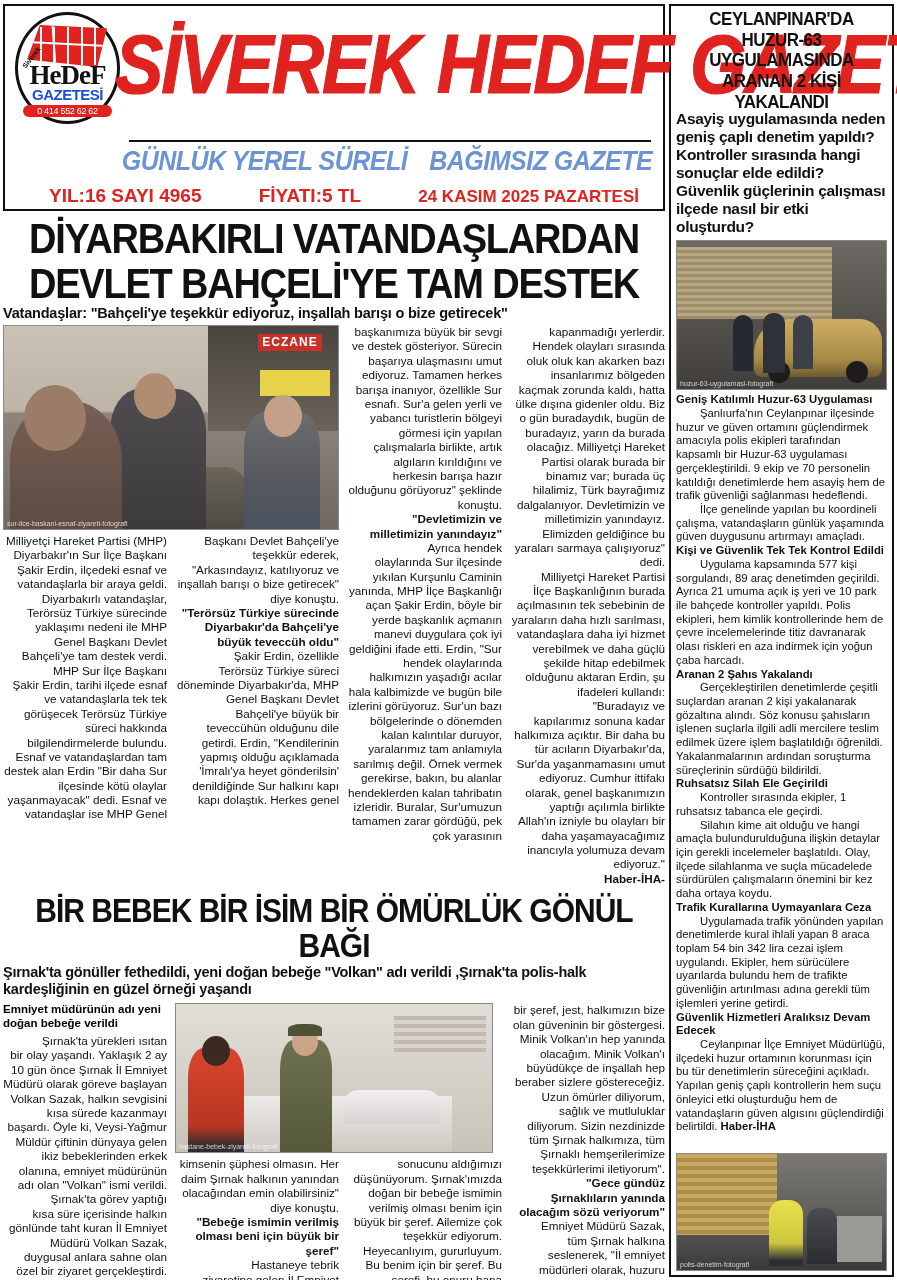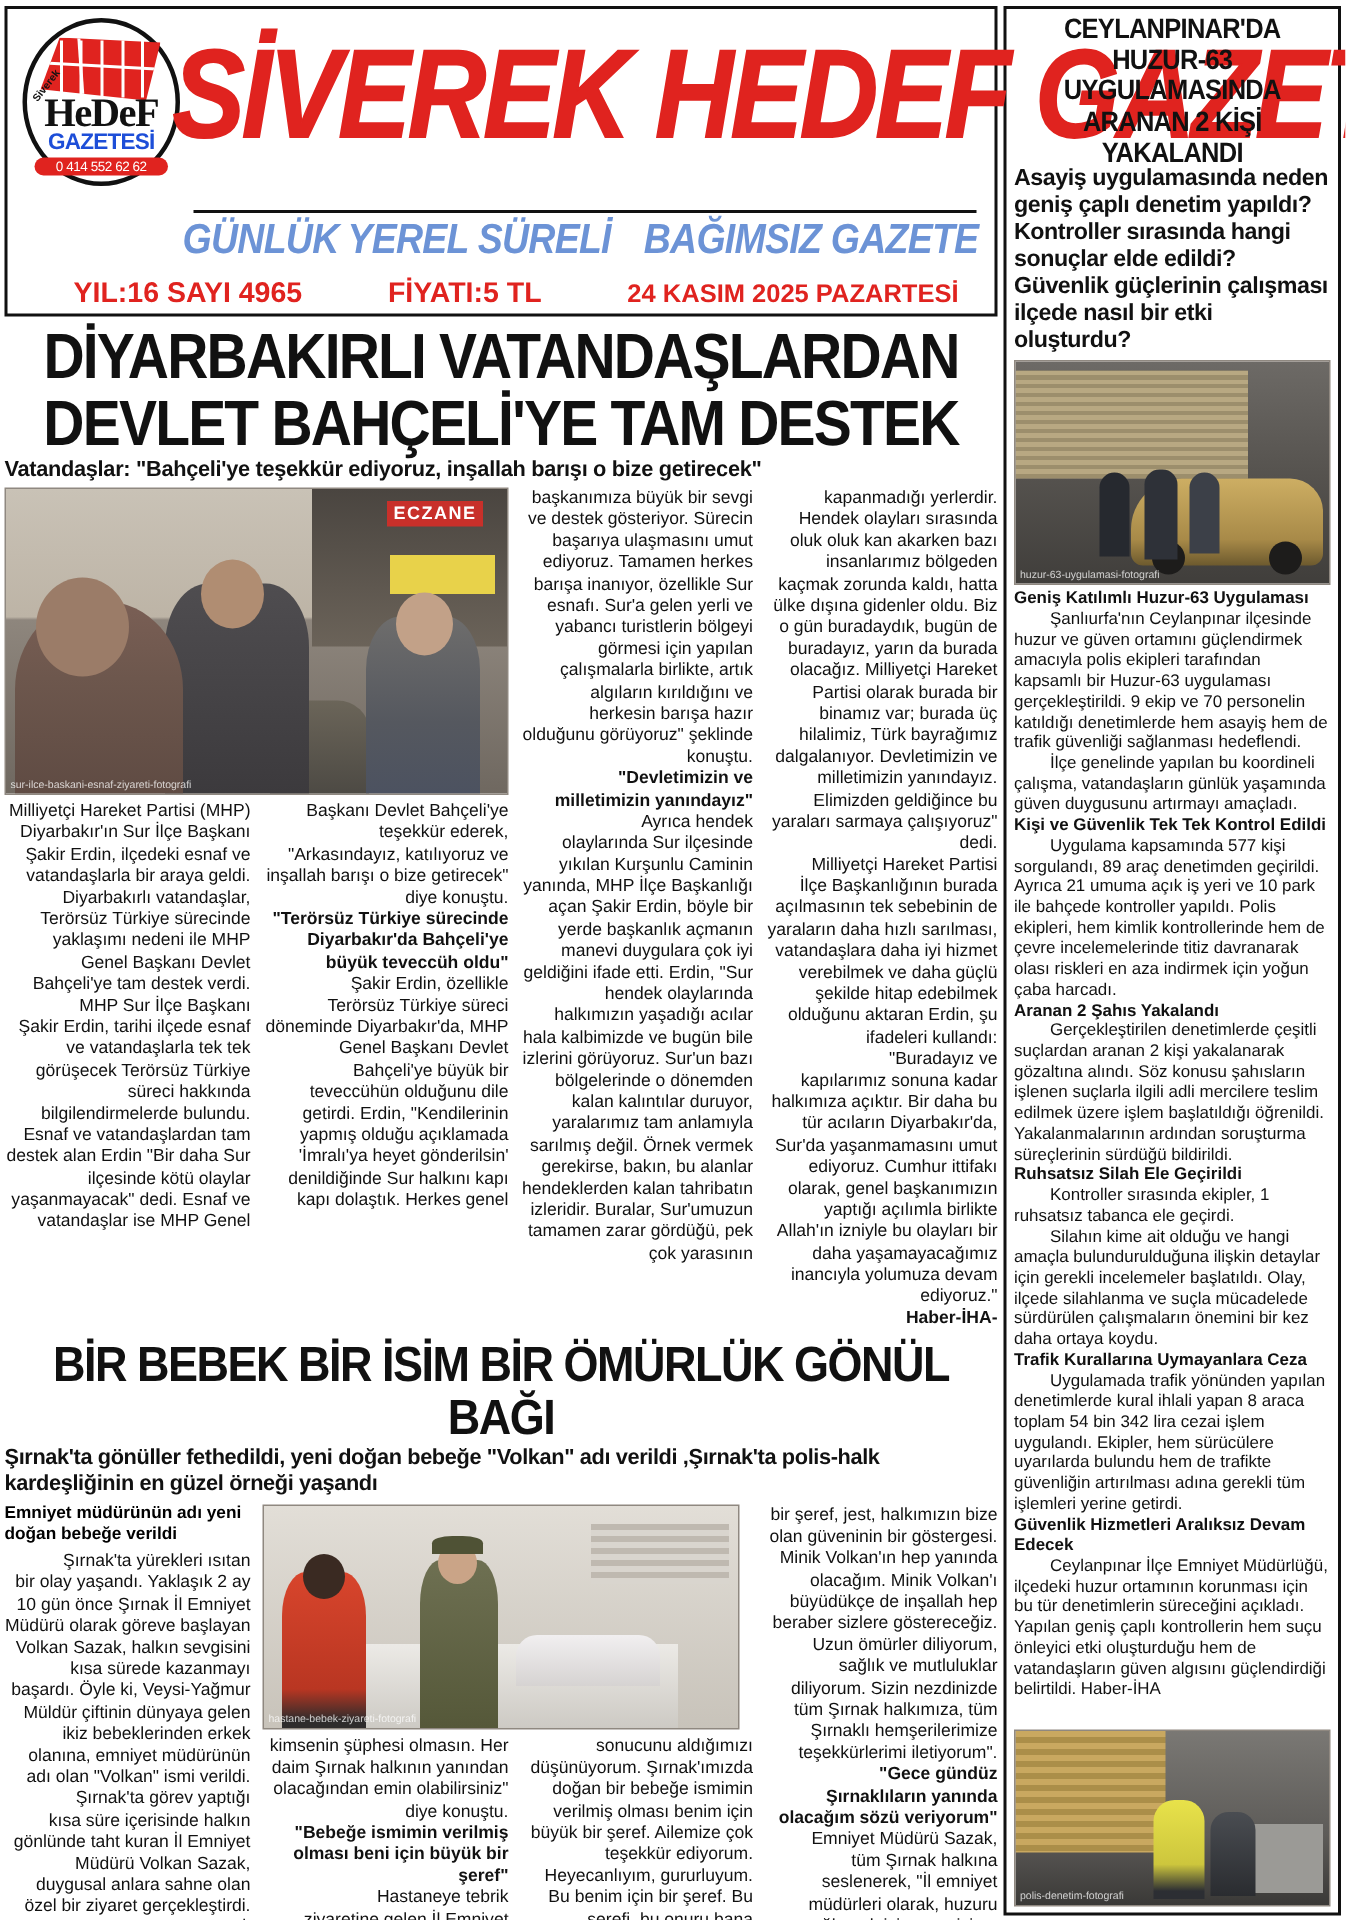--- a/index.html
+++ b/index.html
@@ -369,21 +369,21 @@
 
   .side-body {
     font-size: 11.3px;
     line-height: 1.215;
     color: #111;
     margin-top: 3px;
     flex: 1;
   }
   .side-body p { text-indent: 24px; }
   .side-body .sh { font-weight: bold; text-indent: 0; }
-  .side-body .inline-end { font-weight: normal; }
+  .side-body .inline-end { font-weight: bold; }
 
   .ph4 {
     width: 100%; height: 118px; margin-top: 4px;
     background: linear-gradient(180deg,#7a7874 0%,#5d5b58 60%,#3a3937 100%);
   }
   .ph4 .bldg { position:absolute; left:0; top:0; width:48%; height:70%;
     background: repeating-linear-gradient(180deg,#c9a860 0 4px,#ab8e49 4px 8px); }
   .ph4 .vest { position:absolute; left:44%; bottom:4px; width:34px; height:66px;
     background: linear-gradient(180deg,#e8e24a 0%,#cdc63d 65%,#2c2e33 92%); border-radius: 14px 14px 0 0; }
   .ph4 .vest2 { position:absolute; left:62%; bottom:6px; width:30px; height:56px;

